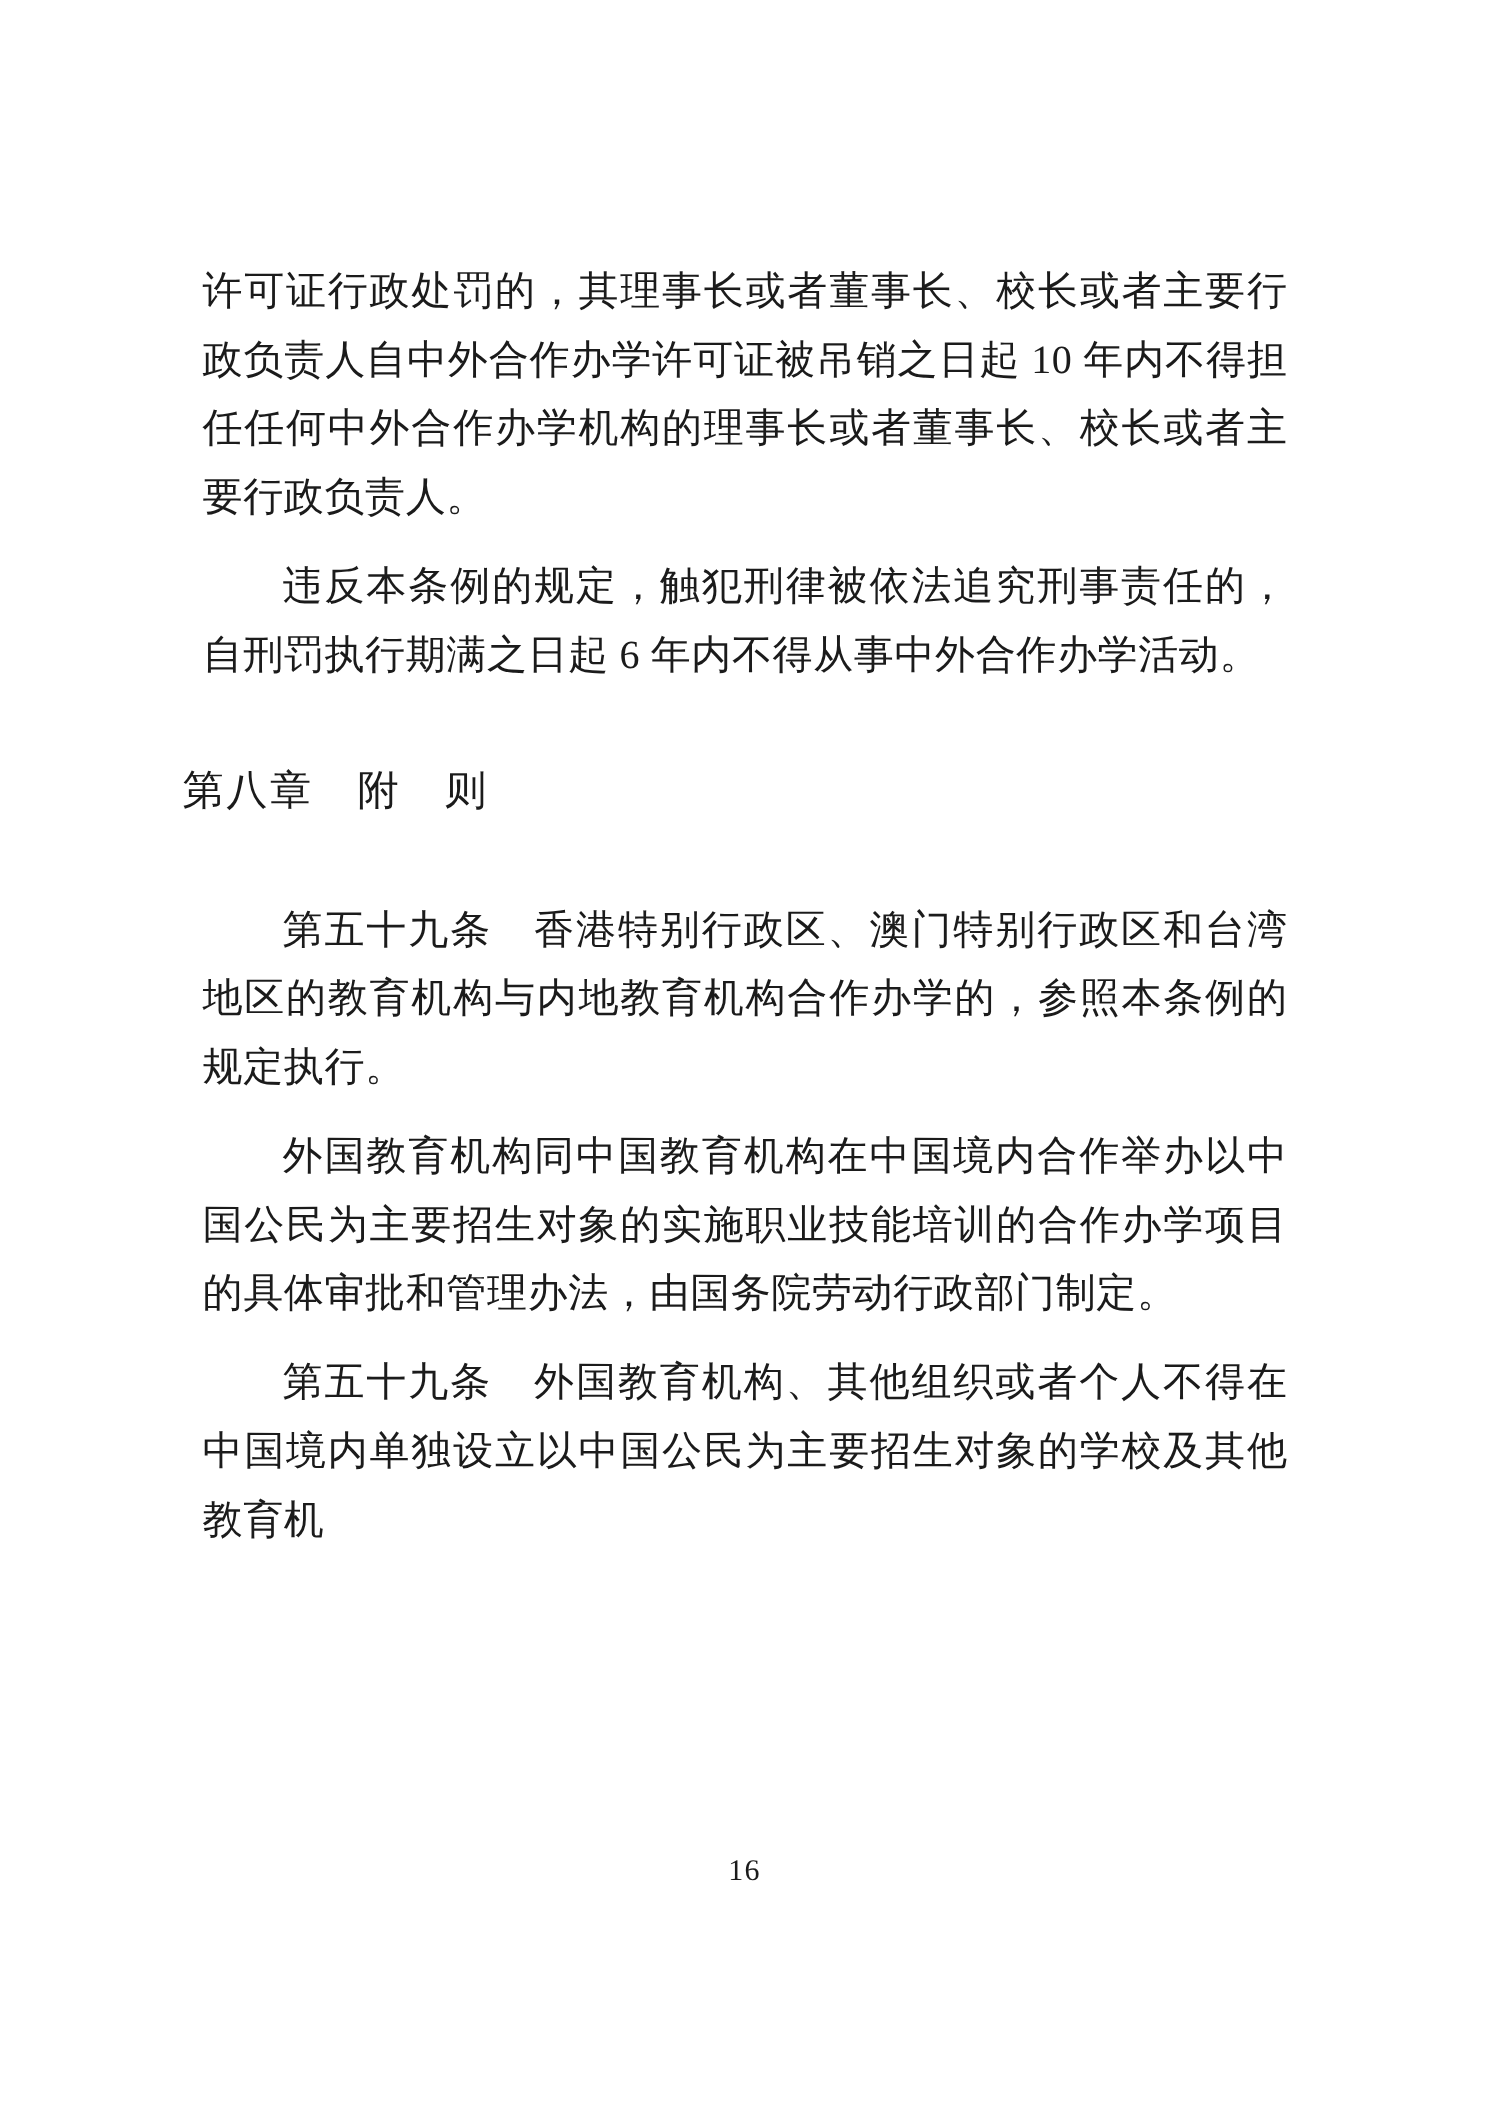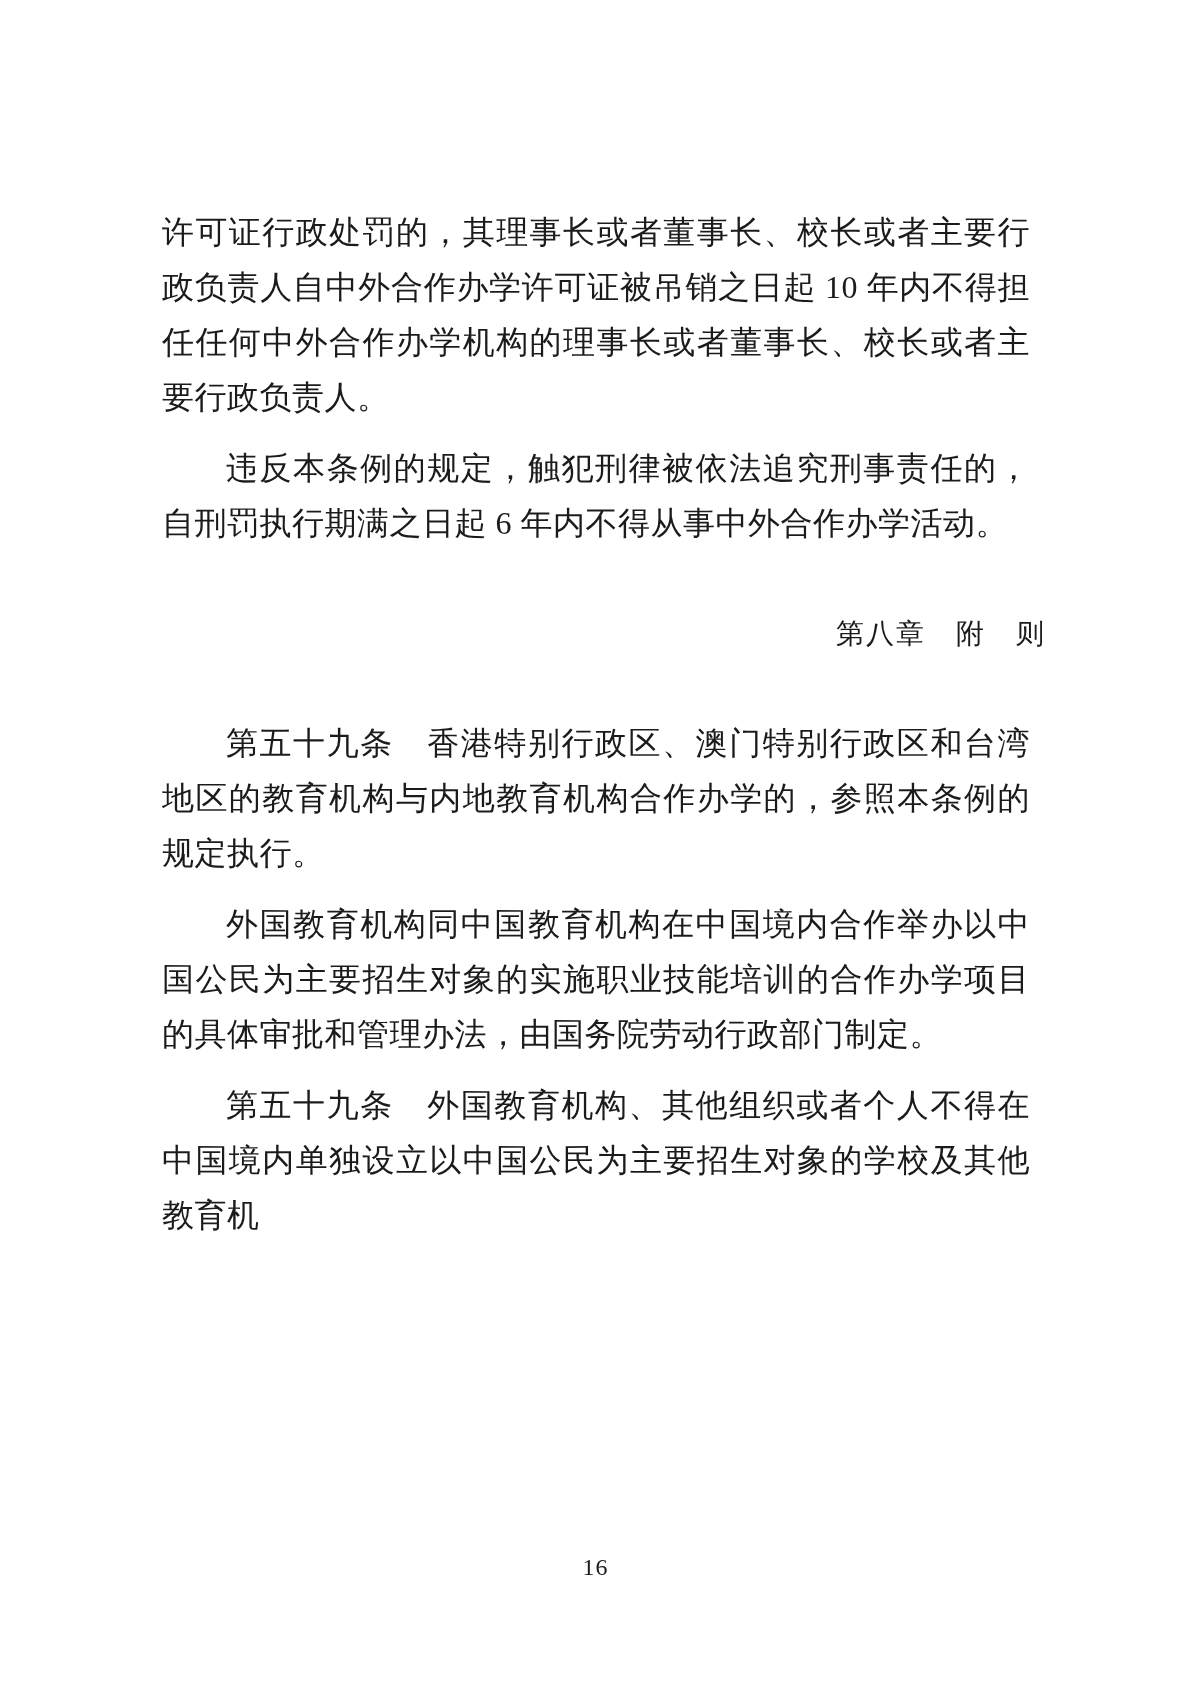--- a/index.html
+++ b/index.html
@@ -31,29 +31,29 @@
     margin: 16px;
     padding: 0;
     text-indent: 2em;
   }
   .para.no-indent {
     text-indent: 0;
   }
   .chapter {
     margin: 55px 0;
     padding: 0;
-    font-size: 28px;
+    font-size: 33px;
     font-weight: normal;
     line-height: 55px;
-    text-align: right;
+    text-align: left;
     letter-spacing: 2px;
   }
   .page-number {
     position: absolute;
-    top: 1551px;
+    top: 1481px;
     left: 0;
     width: 100%;
     text-align: center;
     font-size: 24px;
     line-height: 32px;
     letter-spacing: 1px;
     color: #1b1b1b;
   }
 </style>
 </head>

